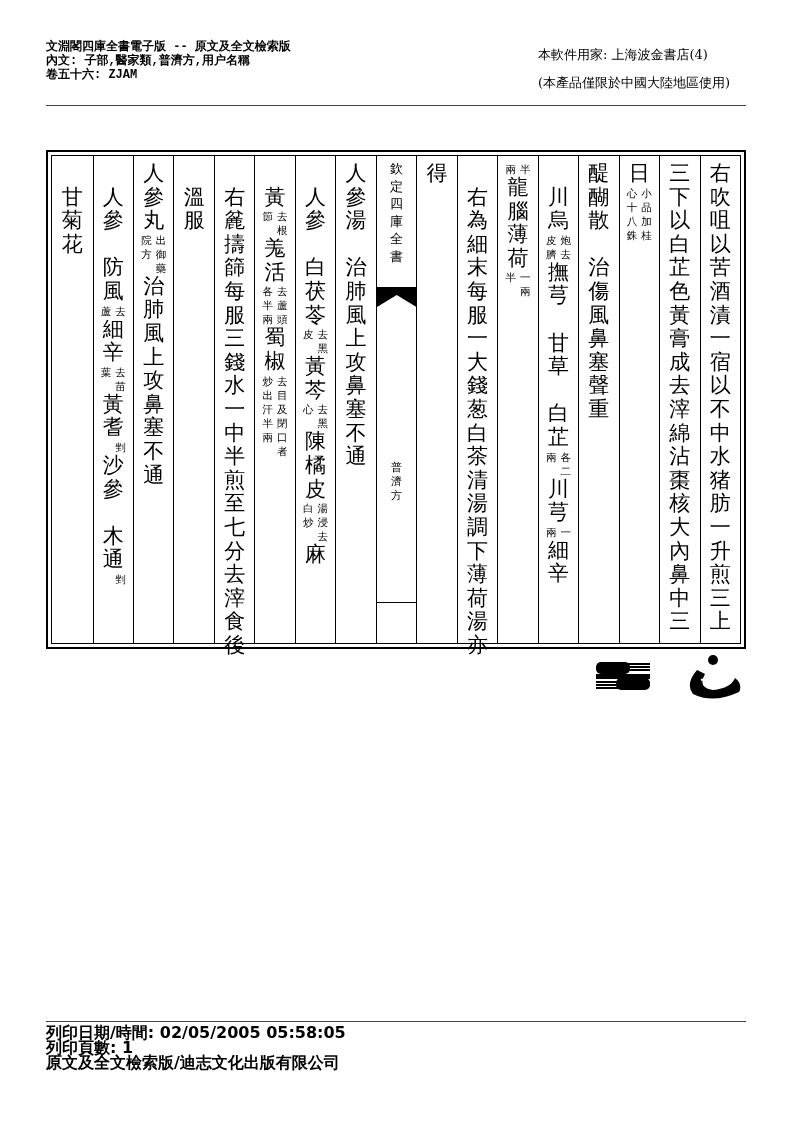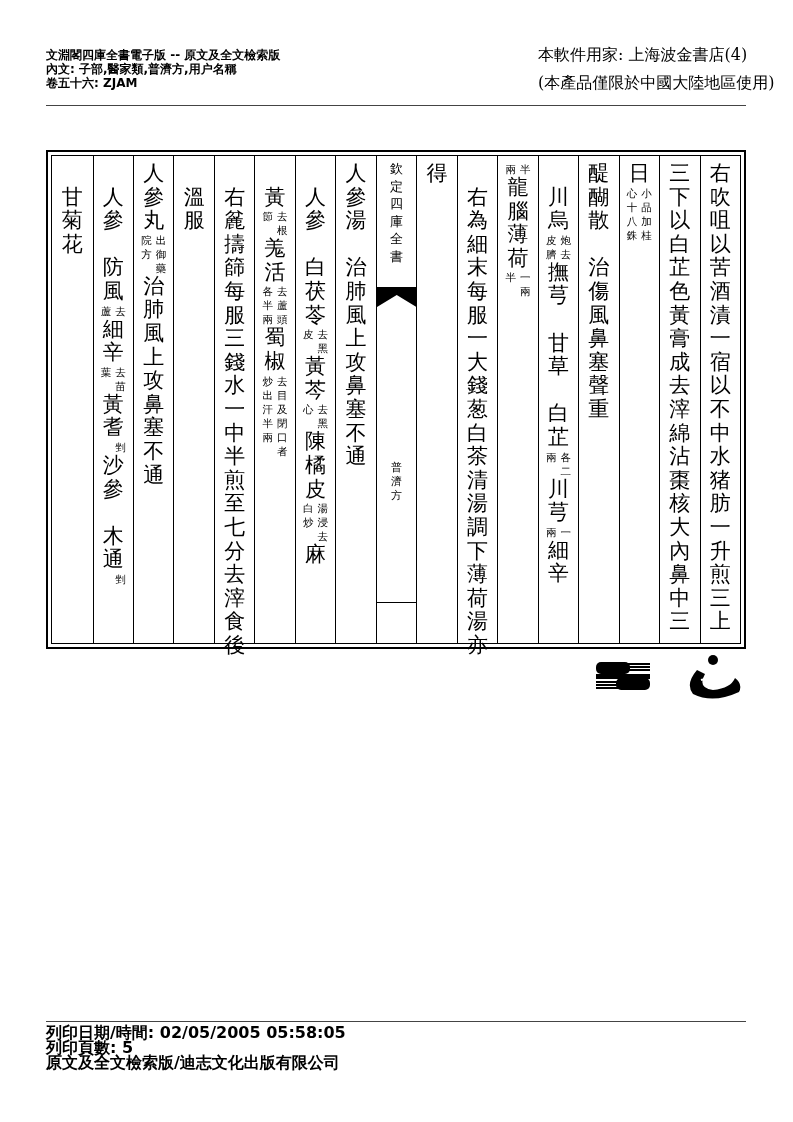--- a/index.html
+++ b/index.html
@@ -1,19 +1,19 @@
 <!DOCTYPE html>
 <html><head>
 <meta charset="utf-8">
 <style>
   html, body { margin:0; padding:0; background:#ffffff; }
   body { width:793px; height:1122px; position:relative; overflow:hidden; font-family:"DejaVu Serif", serif; color:#000; }
   .hdr { position:absolute; font-family:"DejaVu Sans", sans-serif; font-weight:bold; font-size:12px; line-height:14px; white-space:nowrap; }
-  .hdr-left { left:46px; top:48px; }
-  .hdr-right { left:538px; top:48px; font-weight:normal; font-family:"DejaVu Serif", serif; font-size:16px; }
+  .hdr-left { left:46px; top:40px;font-family:Liberation Mono, monospace; }
+  .hdr-right { left:538px; top:48px; font-weight:normal; font-family:"DejaVu Serif", serif; font-size:13px; }
   .hdr-right div:first-child { margin-bottom:14px; }
   .rule { position:absolute; left:46px; width:700px; height:0; border-top:1px solid #444; }
   .rule.top { top:105px; }
   .rule.bot { top:1021px; }
   .footer { position:absolute; left:46px; top:1025px; font-family:"DejaVu Sans", sans-serif; font-weight:bold; font-size:16px; line-height:15px; white-space:nowrap; }
 
   .frame { position:absolute; left:46px; top:150px; width:700px; height:499px; border:2px solid #000; box-sizing:border-box; }
   .inner { position:absolute; left:3px; top:3px; right:3px; bottom:3px; border:1px solid #000; display:flex; flex-direction:row-reverse; }
   .col { position:relative; width:40.8px; border-left:1px solid #000; box-sizing:border-box; height:100%; }
   .col:last-child { border-left:none; }
@@ -517,15 +517,15 @@
   <svg viewBox="0 0 62 48" width="62" height="48">
     <circle cx="30" cy="6" r="5" fill="#000"></circle>
     <path d="M14 16 Q2 30 10 40 Q30 50 56 38 Q60 30 52 24 Q48 34 30 36 Q14 34 22 20 Z" fill="#000"></path>
     <path d="M18 26 Q30 22 40 28" stroke="#fff" stroke-width="2" fill="none"></path>
   </svg>
 </div>
 
 <div class="rule bot"></div>
 <div class="footer">
   <div>列印日期/時間: 02/05/2005 05:58:05</div>
-  <div>列印頁數: 5</div>
+  <div>列印頁數: 1</div>
   <div>原文及全文檢索版/迪志文化出版有限公司</div>
 </div>
 
 </body></html>

